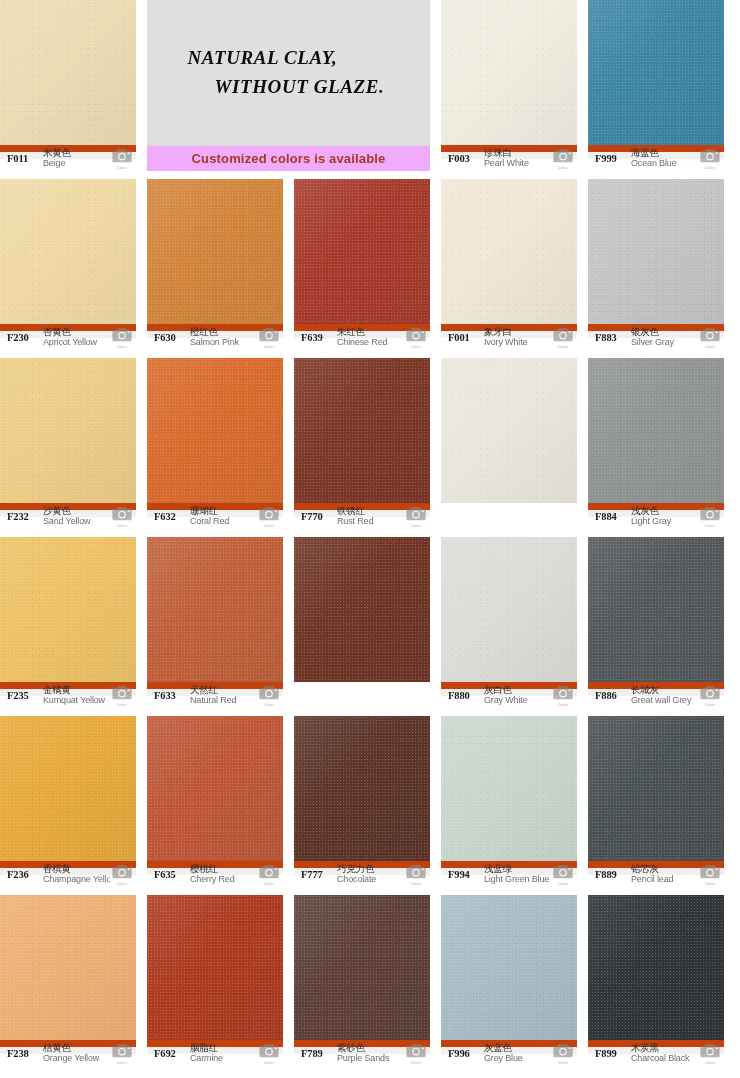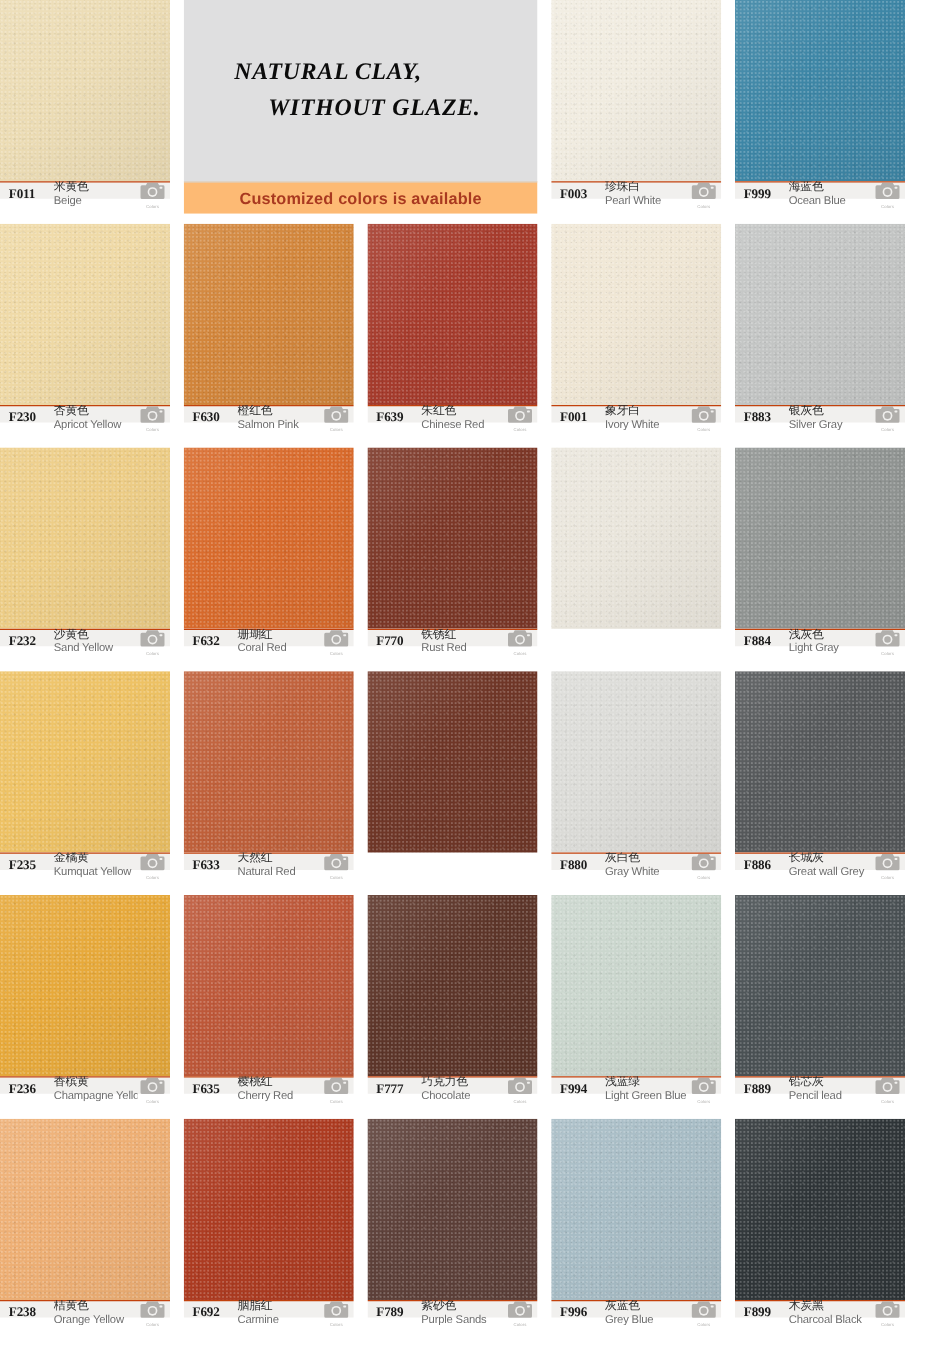--- a/index.html
+++ b/index.html
@@ -81,21 +81,21 @@
   }
 
   
   .labelbar {
     position: absolute;
     left: 0;
     top: 145px;
     width: 100%;
     height: 14px;
     background: #f1f0ee;
-    border-top: 1px solid #c2410c;
+    border-top: 7px solid #c2410c;
     box-sizing: border-box;
     display: flex;
     align-items: center;
     padding: 5px 4px 0 7px;
   }
   .code {
     font-family: "Liberation Serif", serif;
     font-weight: bold;
     font-size: 10.5px;
     color: #1b1b1b;
@@ -163,21 +163,21 @@
   }
   .banner-l1 { margin-right: 52px; margin-bottom: 7px; }
   .banner-l2 { margin-left: 22px; }
 
   .banner-bar {
     position: absolute;
     left: 0;
     top: 145px;
     width: 100%;
     height: 26px;
-    background: #fdba74;
+    background: #f0abfc;
     border-top: 1px solid #d8d6d3;
     box-sizing: border-box;
     display: flex;
     align-items: center;
     justify-content: center;
   }
   .banner-bar-text {
     font-size: 13px;
     font-weight: bold;
     color: #a93920;

